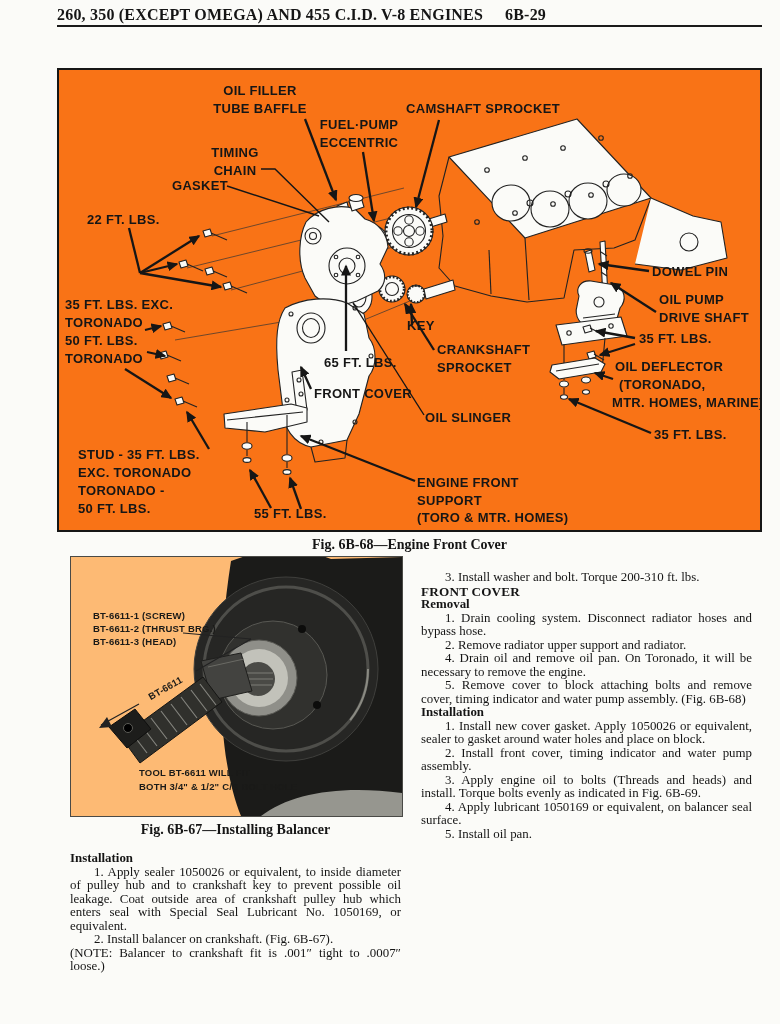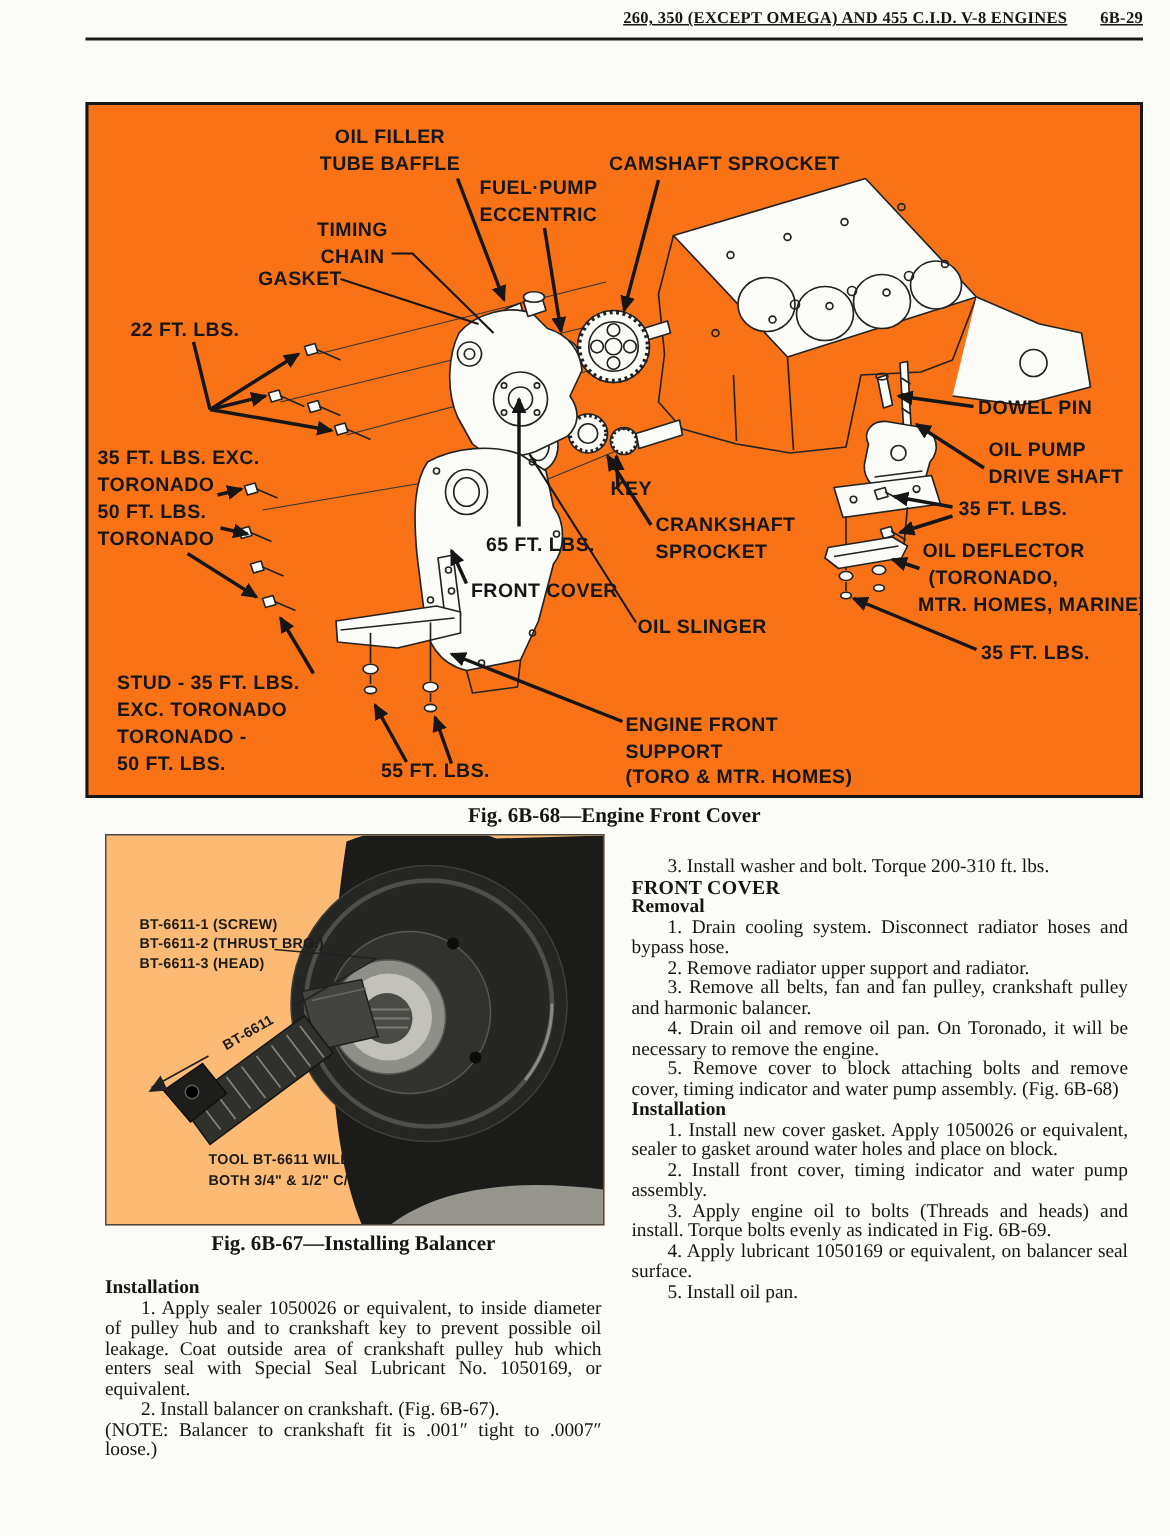--- a/index.html
+++ b/index.html
@@ -3,23 +3,22 @@
 <meta charset="utf-8">
 <style>
   html,body{margin:0;padding:0;}
   body{
     width:780px;height:1024px;position:relative;overflow:hidden;
     background:#fbfbf8;color:#151515;
     font-family:"Liberation Serif", serif;
   }
   .hdr{
     position:absolute;top:6px;left:57px;width:705px;
-    text-align:right;font-weight:bold;font-size:11px;letter-spacing:.2px;
+    font-weight:bold;font-size:16px;letter-spacing:.2px;
     white-space:nowrap;
-    text-decoration:underline;
   }
   .hdr .pagenum{margin-left:22px;}
   .hdr-rule{position:absolute;top:25px;left:57px;width:705px;height:2px;background:#1a1a1a;}
   .fig68{
     position:absolute;top:68px;left:57px;width:701px;height:460px;
     border:2px solid #161616;background:#f97316;overflow:hidden;
   }
   .figcap{
     position:absolute;font-weight:bold;font-size:14px;text-align:center;
   }
@@ -334,21 +333,20 @@
   <p class="item">2. Install balancer on crankshaft. (Fig. 6B-67).</p>
   <p class="mt-md">(NOTE: Balancer to crankshaft fit is .001″ tight to .0007″ loose.)</p>
 </div>
 
 <div class="colR">
   <p class="item">3. Install washer and bolt. Torque 200-310 ft. lbs.</p>
   <p class="bh-caps mt-xl">FRONT COVER</p>
   <p class="bh mt-lg">Removal</p>
   <p class="item">1. Drain cooling system. Disconnect radiator hoses and bypass hose.</p>
   <p class="item">2. Remove radiator upper support and radiator.</p>
-  <p class="item">3. Remove all belts, fan and fan pulley, crankshaft pulley and harmonic balancer.</p>
   <p class="item">4. Drain oil and remove oil pan. On Toronado, it will be necessary to remove the engine.</p>
   <p class="item">5. Remove cover to block attaching bolts and remove cover, timing indicator and water pump assembly. (Fig. 6B-68)</p>
   <p class="bh mt-lg">Installation</p>
   <p class="item">1. Install new cover gasket. Apply 1050026 or equivalent, sealer to gasket around water holes and place on block.</p>
   <p class="item">2. Install front cover, timing indicator and water pump assembly.</p>
   <p class="item">3. Apply engine oil to bolts (Threads and heads) and install. Torque bolts evenly as indicated in Fig. 6B-69.</p>
   <p class="item">4. Apply lubricant 1050169 or equivalent, on balancer seal surface.</p>
   <p class="item">5. Install oil pan.</p>
 </div>
 

